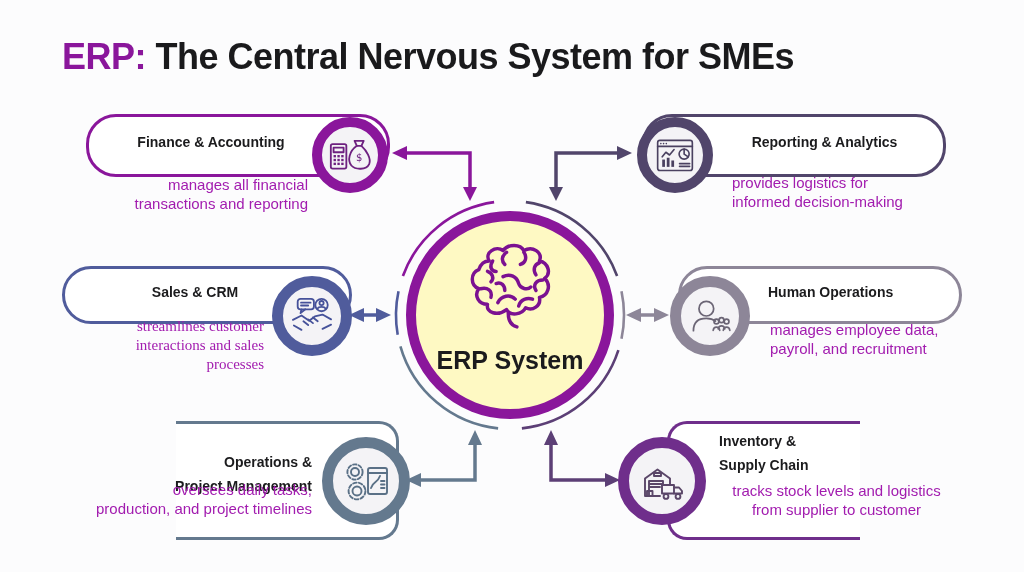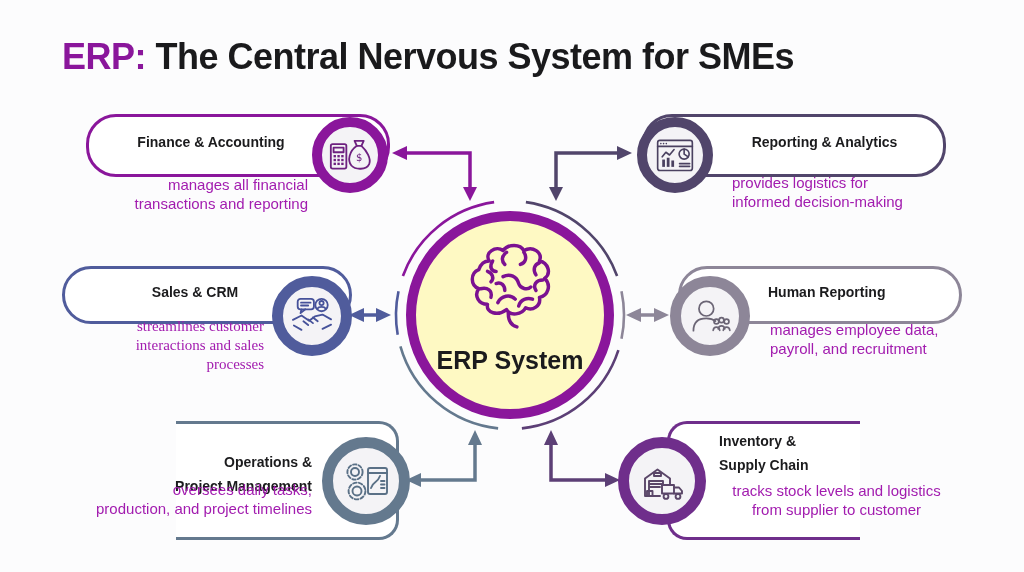--- a/index.html
+++ b/index.html
@@ -163,21 +163,21 @@
         <path d="M5,32 L13,36.5 M44,31 L35,35.5"></path>
       </svg>
     </div>
     <div class="module-desc" style="left:94px;top:317px;width:170px;text-align:right;font-family:Liberation Serif, serif;">streamlines customer
 interactions and sales
 processes</div>
   </div>
 
   <div style="--accent: #8D8698;">
     <div class="pill" style="left:678px;top:266px;width:278px;height:52px;"></div>
-    <div class="module-title" style="left:768px;top:266px;width:190px;line-height:52px;text-align:left;">Human Reporting</div>
+    <div class="module-title" style="left:768px;top:266px;width:190px;line-height:52px;text-align:left;">Human Operations</div>
     <div class="icon-circle md" style="left:670px;top:276px;width:58px;height:58px;">
       <svg class="micon" width="46" height="42" viewBox="0 0 50 44" fill="none" stroke="currentColor" stroke-width="1.9" stroke-linecap="round" stroke-linejoin="round" style="color: rgb(107, 101, 117);">
         <circle cx="21" cy="14" r="8"></circle>
         <path d="M7,38 C7,28 13,24.5 21,24.5 C25,24.5 28.5,25.5 31,27.5"></path>
         <circle cx="32" cy="28" r="2.6"></circle>
           <circle cx="37.5" cy="26.5" r="2.6"></circle>
           <circle cx="43" cy="28" r="2.6"></circle>
         <path d="M28.5,37.5 C29,33 35,33 35.5,37.5"></path>
         <path d="M34,36 C34.5,31.5 40.5,31.5 41,36"></path>
         <path d="M39.5,37.5 C40,33 46,33 46.5,37.5"></path>

